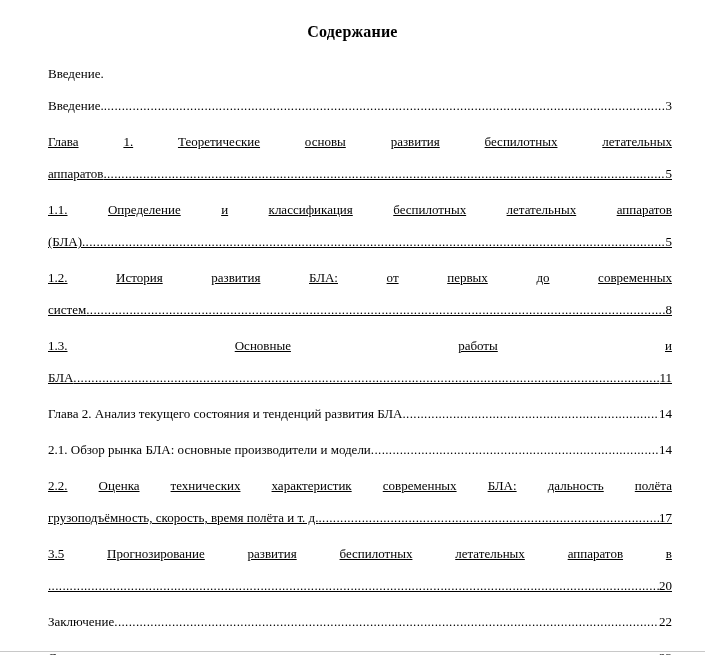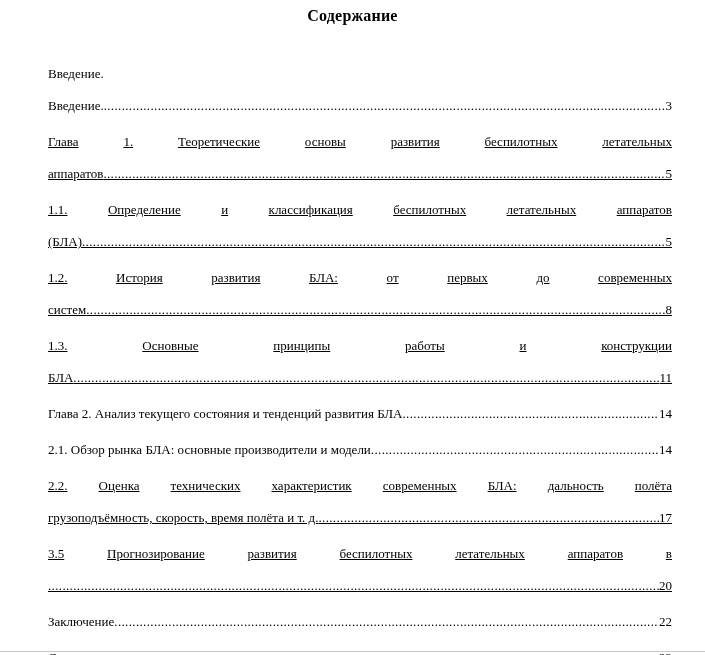--- a/index.html
+++ b/index.html
@@ -22,21 +22,21 @@
     background: #ffffff;
     box-sizing: border-box;
     overflow: hidden;
   }
 
   .toc-title {
     text-align: center;
     font-size: 16px;
     line-height: 1;
     margin: 0;
-    padding-top: 8px;
+    padding-top: 24px;
     letter-spacing: 0.2px;
   }
 
   .toc-list {
     margin: 0;
     padding: 0;
     list-style: none;
     position: absolute;
     left: 48px;
     right: 33px;
@@ -185,24 +185,22 @@
             <span class="dots">................................................................................................................................................................................................................................................</span>
             <span class="pageno">8</span>
           </div>
         </div>
       </li>
       <li class="toc-entry multiline">
         <div class="entry-inner">
           <div class="justified-line">
             <span class="w">1.3.</span>
             <span class="w">Основные</span>
-            <span class="w">принципы</span>
             <span class="w">работы</span>
             <span class="w">и</span>
-            <span class="w">конструкции</span>
           </div>
           <div class="row">
             <span class="label">БЛА</span>
             <span class="dots">................................................................................................................................................................................................................................................</span>
             <span class="pageno">11</span>
           </div>
         </div>
       </li>
       <li class="toc-entry">
         <div class="entry-inner">

